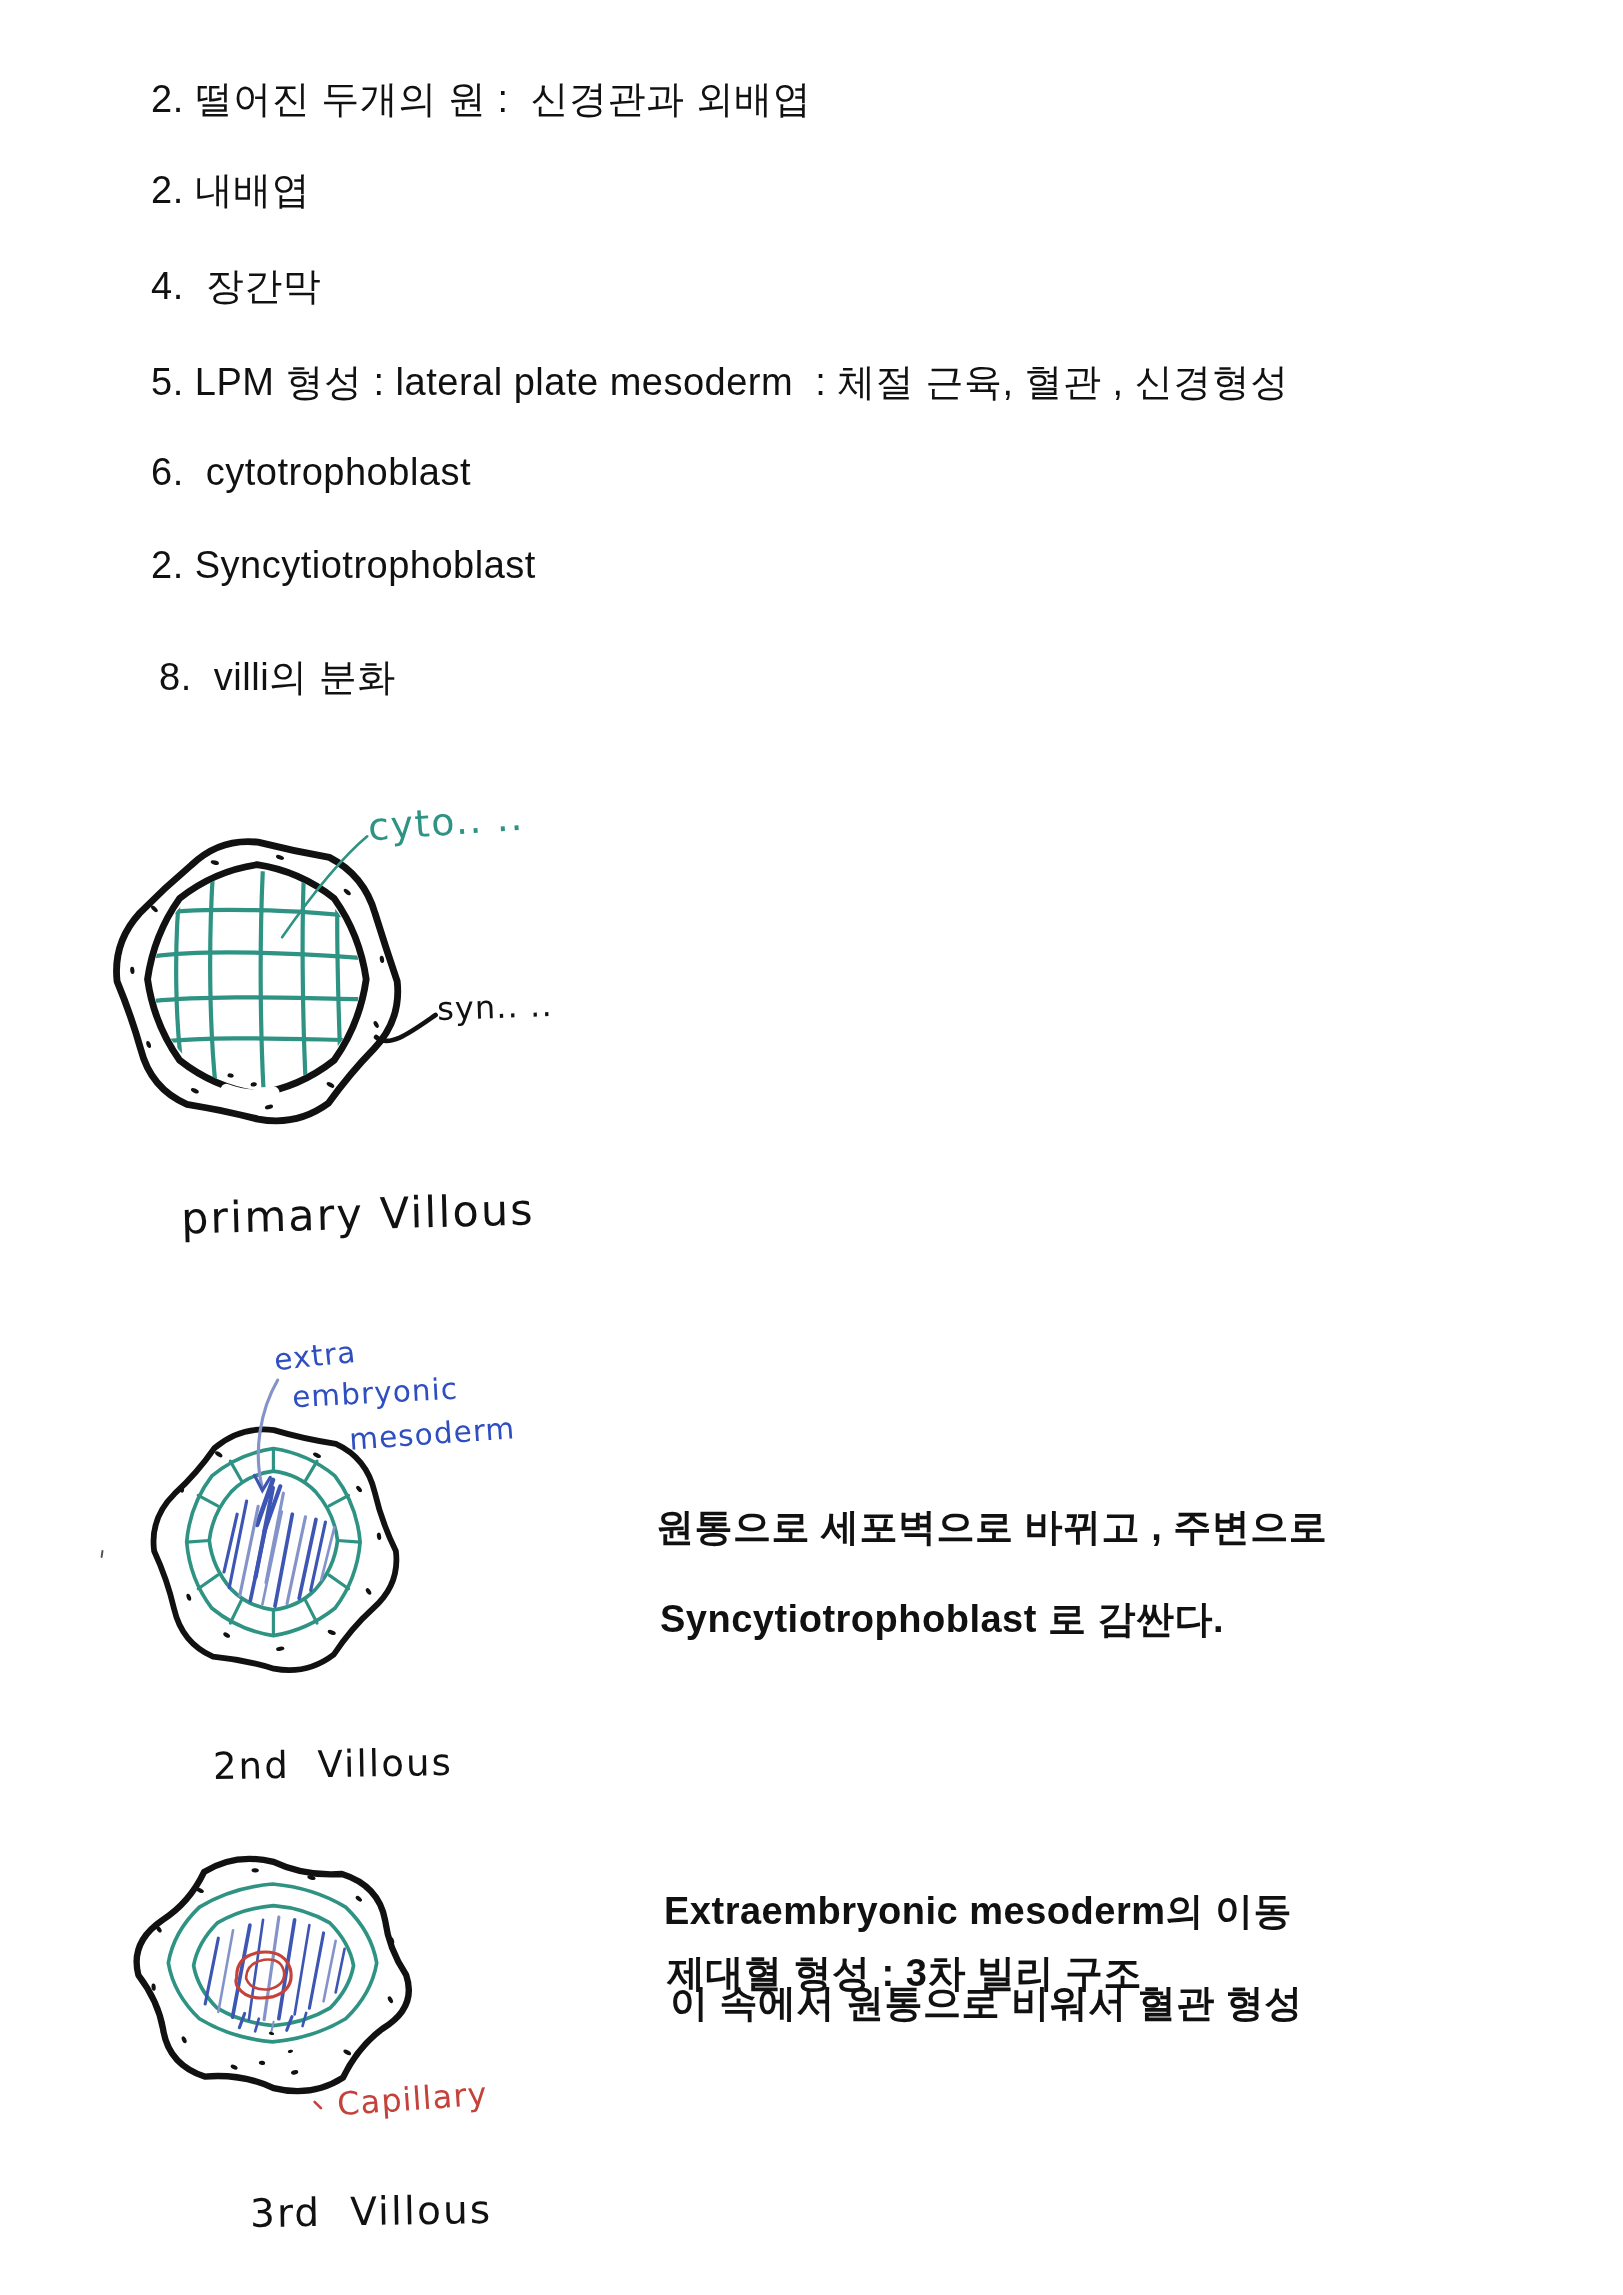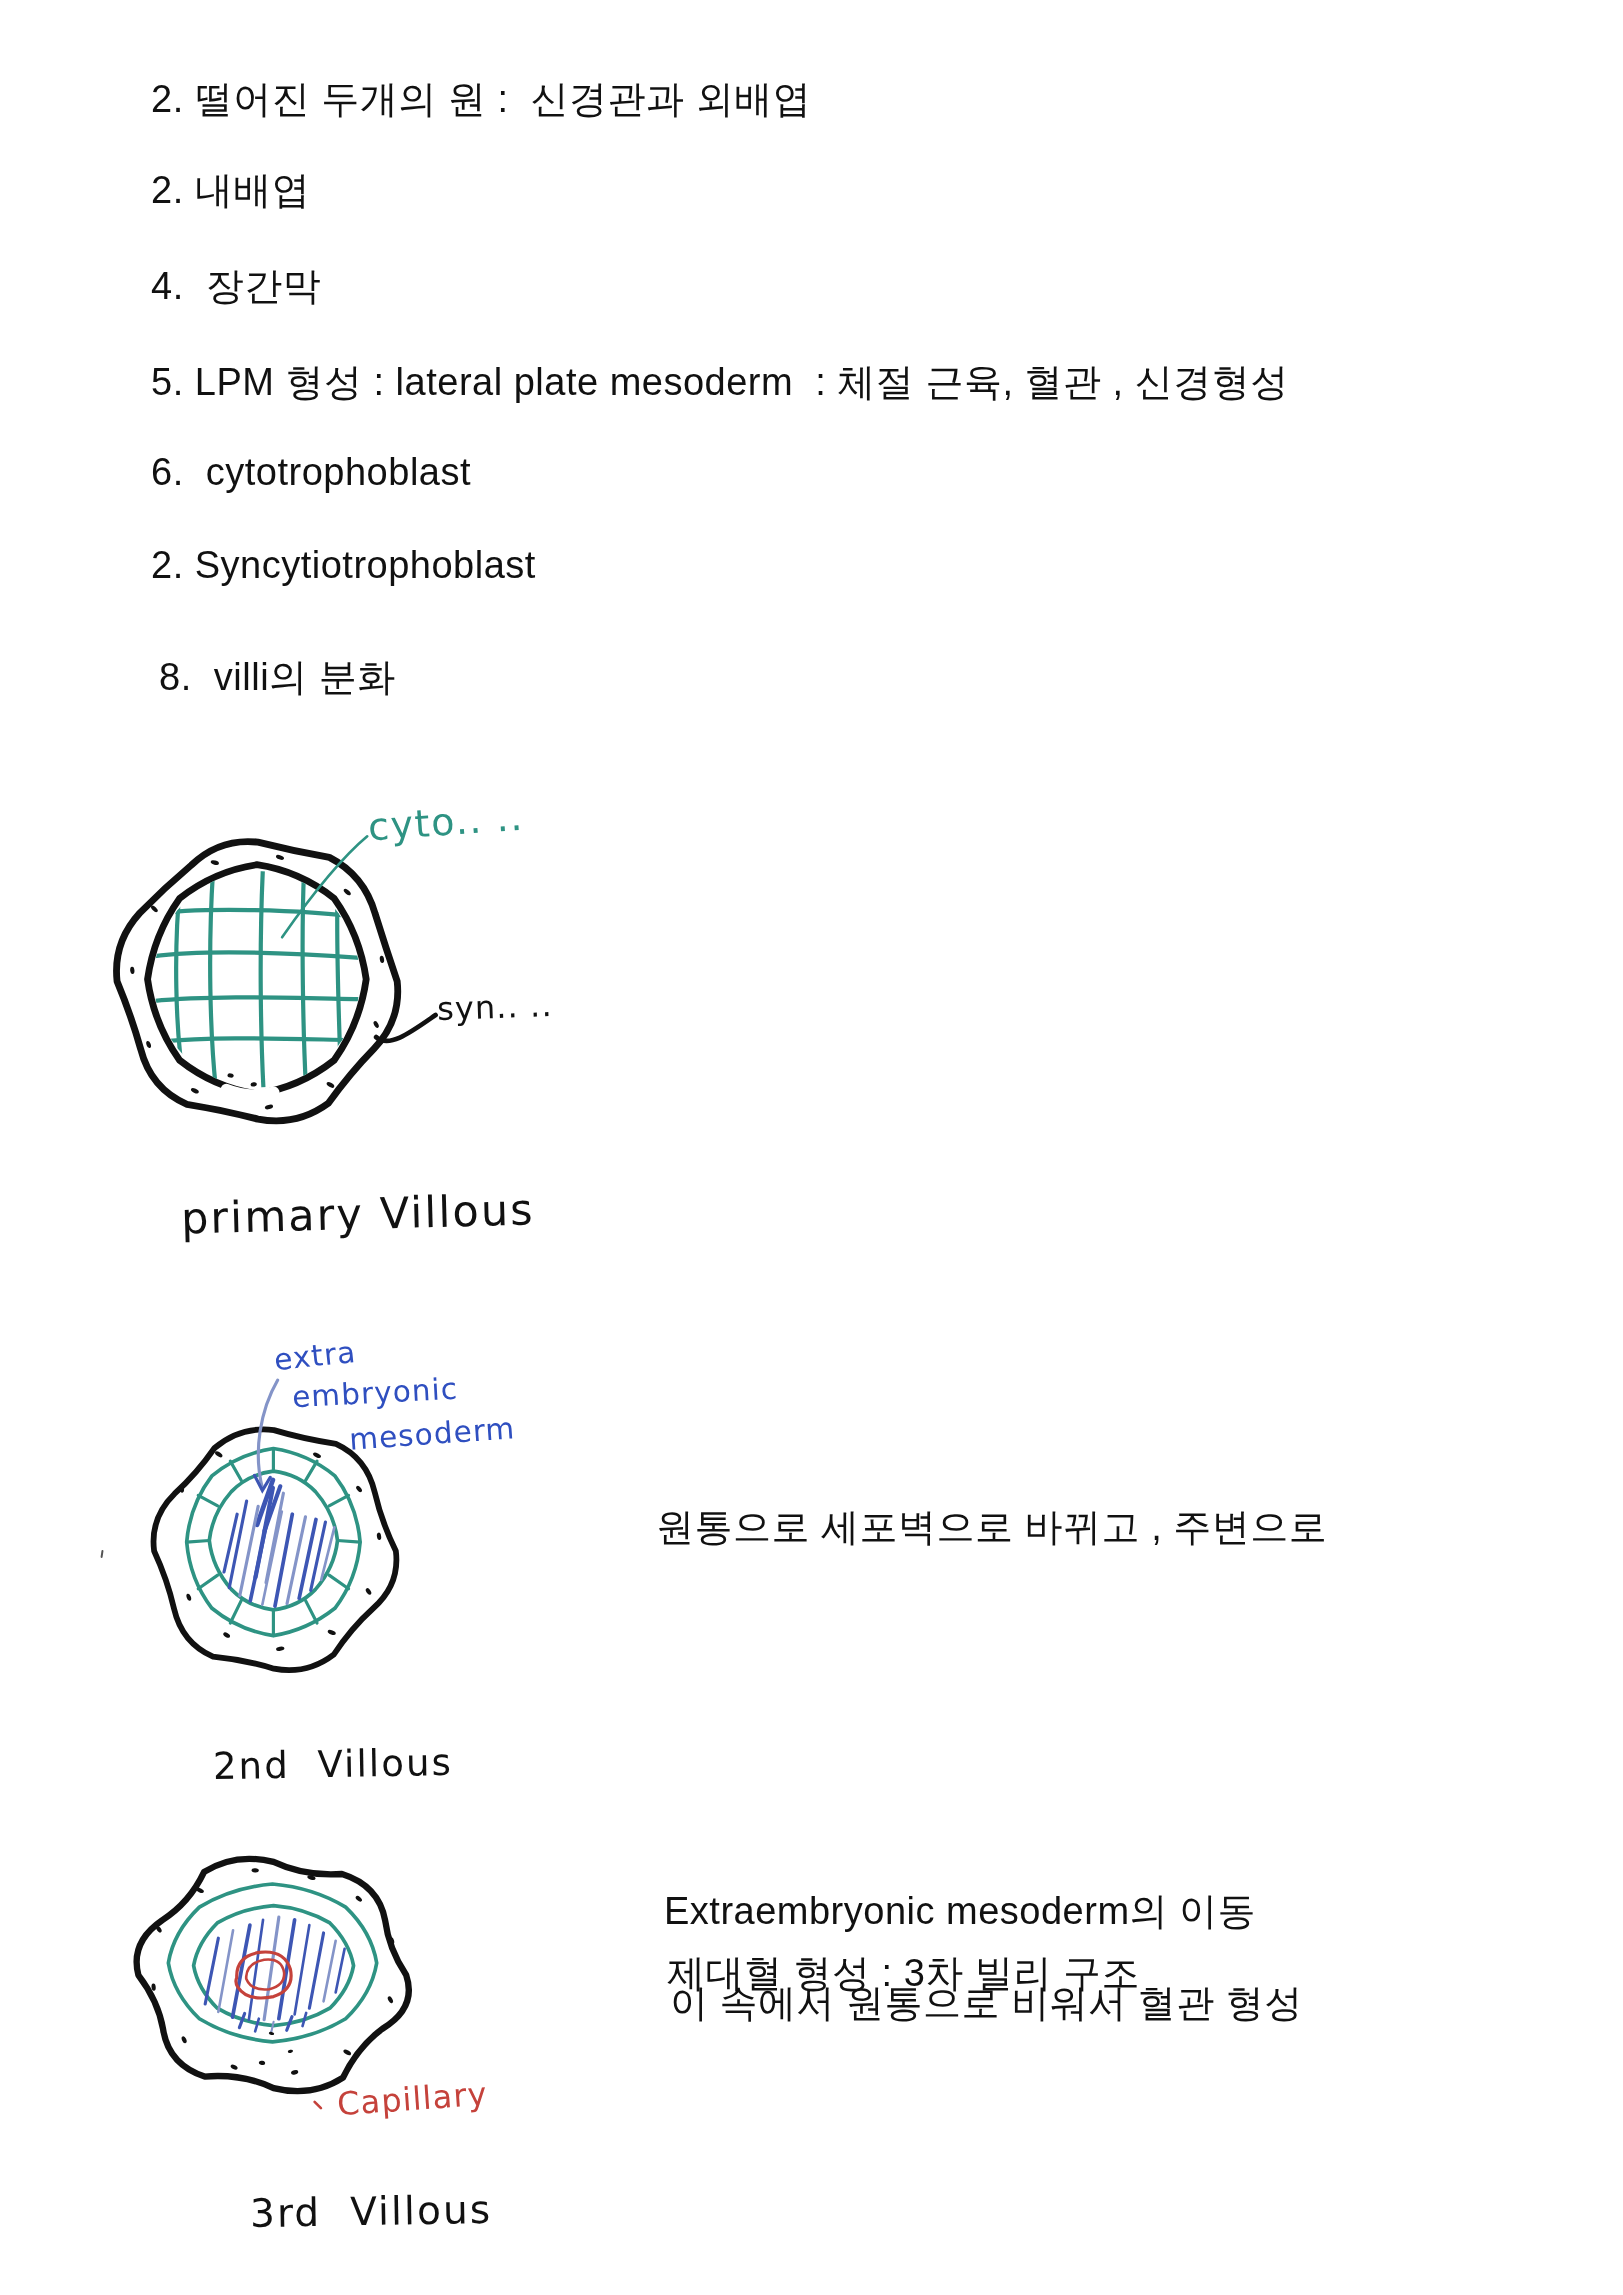--- a/index.html
+++ b/index.html
@@ -5,21 +5,21 @@
   html,body{margin:0;padding:0;background:#ffffff;}
   .page{
     position:relative;width:1341px;height:2295px;background:#ffffff;
     font-family:"Liberation Sans",sans-serif;color:var(--ink,#111111);overflow:hidden;
   }
   .li{
     position:absolute;left:151px;font-size:38px;font-weight:400;
     white-space:pre;letter-spacing:0.5px;
   }
   .nline{
-    position:absolute;font-size:38px;font-weight:400;white-space:pre;letter-spacing:0.5px;
+    position:absolute;font-size:38px;font-weight:700;white-space:pre;letter-spacing:0.5px;
   }
   .hand{
     position:absolute;font-family:"DejaVu Sans",sans-serif;white-space:pre;
     font-weight:400;
   }
   .hand.ink{color:var(--ink,#111111);}
   .hand.teal{color:var(--teal,#2e9383);}
   .hand.blue{color:var(--blue,#2f4fc0);}
   .hand.red{color:var(--red,#c5423b);}
   svg{position:absolute;overflow:visible;}
@@ -151,20 +151,21 @@
       <ellipse class="dot" cx="95" cy="352" rx="7" ry="4" transform="rotate(85 95 352)"></ellipse>
       <ellipse class="dot" cx="165" cy="286" rx="8" ry="4" transform="rotate(35 165 286)"></ellipse>
     </g>
   </svg>
   <div class="hand blue" style="left:274px;top:1339px;font-size:29.5px;letter-spacing:1.1px;transform:rotate(-6deg)">extra</div>
   <div class="hand blue" style="left:292px;top:1376px;font-size:29.5px;letter-spacing:1.1px;transform:rotate(-3deg)">embryonic</div>
   <div class="hand blue" style="left:349px;top:1417px;font-size:29.5px;letter-spacing:1.1px;transform:rotate(-4deg)">mesoderm</div>
   <div class="hand ink" style="left:213px;top:1743px;font-size:37px;letter-spacing:2.1px;transform:rotate(-1deg)">2nd  Villous</div>
 
   <div class="nline" style="left:656px;top:1502px">원통으로 세포벽으로 바뀌고 , 주변으로</div>
+  <div class="nline" style="left:660px;top:1594px">Syncytiotrophoblast 로 감싼다.</div>
 
   <svg style="left:121px;top:1846px" width="463" height="337" viewBox="0 0 880 640">
 
     <path class="stroke-ink" stroke-width="12" d="M542,245 Q563,307 497,347 Q450,382 422,440 Q363,478 290,460 Q231,432 159,438 Q90,415 80,348 Q71,295 33,245 Q17,183 78,141 Q130,108 158,49 Q217,12 290,30 Q349,58 420,53 Q490,75 502,141 Q509,195 542,245 Z"></path>
 
     <path class="stroke-teal" stroke-width="7" d="M486,222 Q476,281 427,328 Q366,365 288,372 Q210,365 149,328 Q100,281 90,222 Q100,163 149,116 Q210,79 288,72 Q366,79 427,116 Q476,163 486,222 Z"></path>
     <path class="stroke-teal" stroke-width="7" d="M442,227 Q434,271 397,308 Q350,336 290,341 Q230,336 183,308 Q146,271 138,227 Q146,183 183,146 Q230,118 290,113 Q350,118 397,146 Q434,183 442,227 Z"></path>
 
     <g>
       <path class="stroke-hatch" stroke-width="6" d="M160,300 L185,175"></path>

